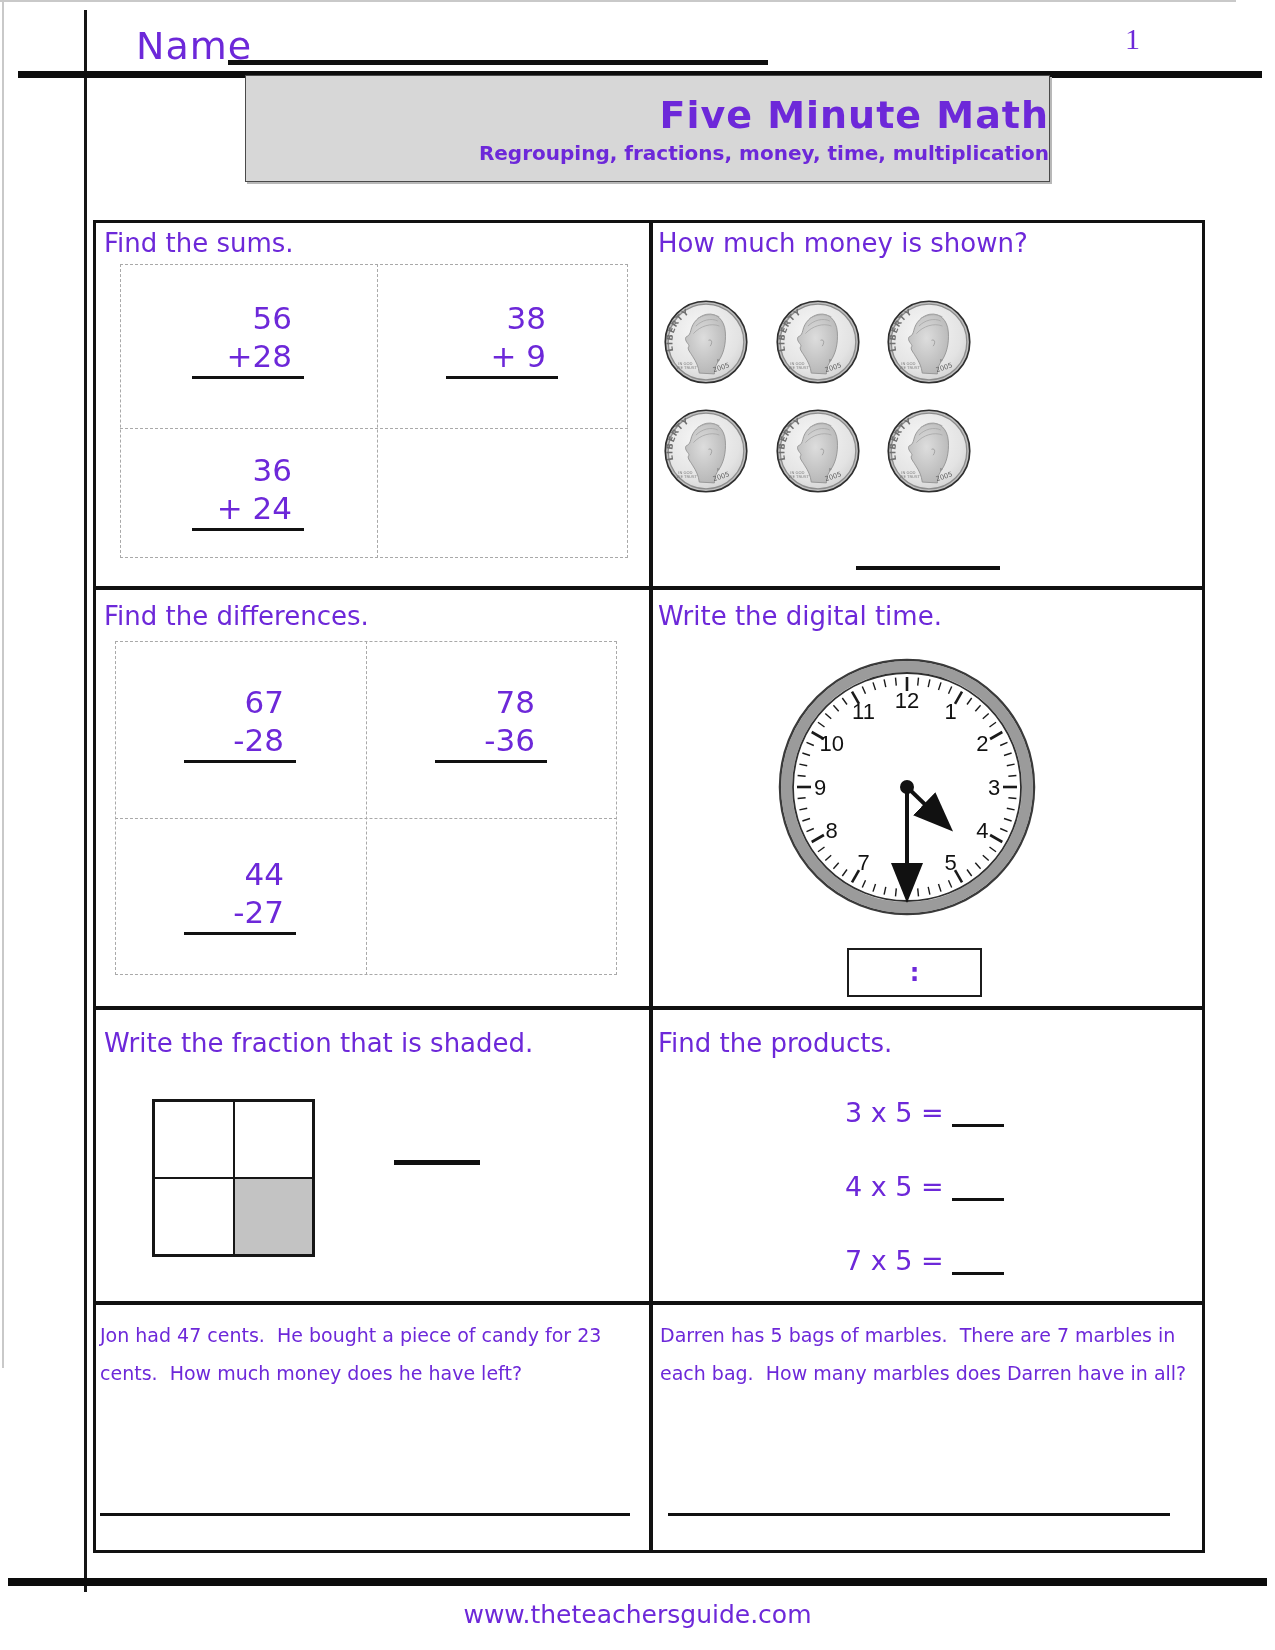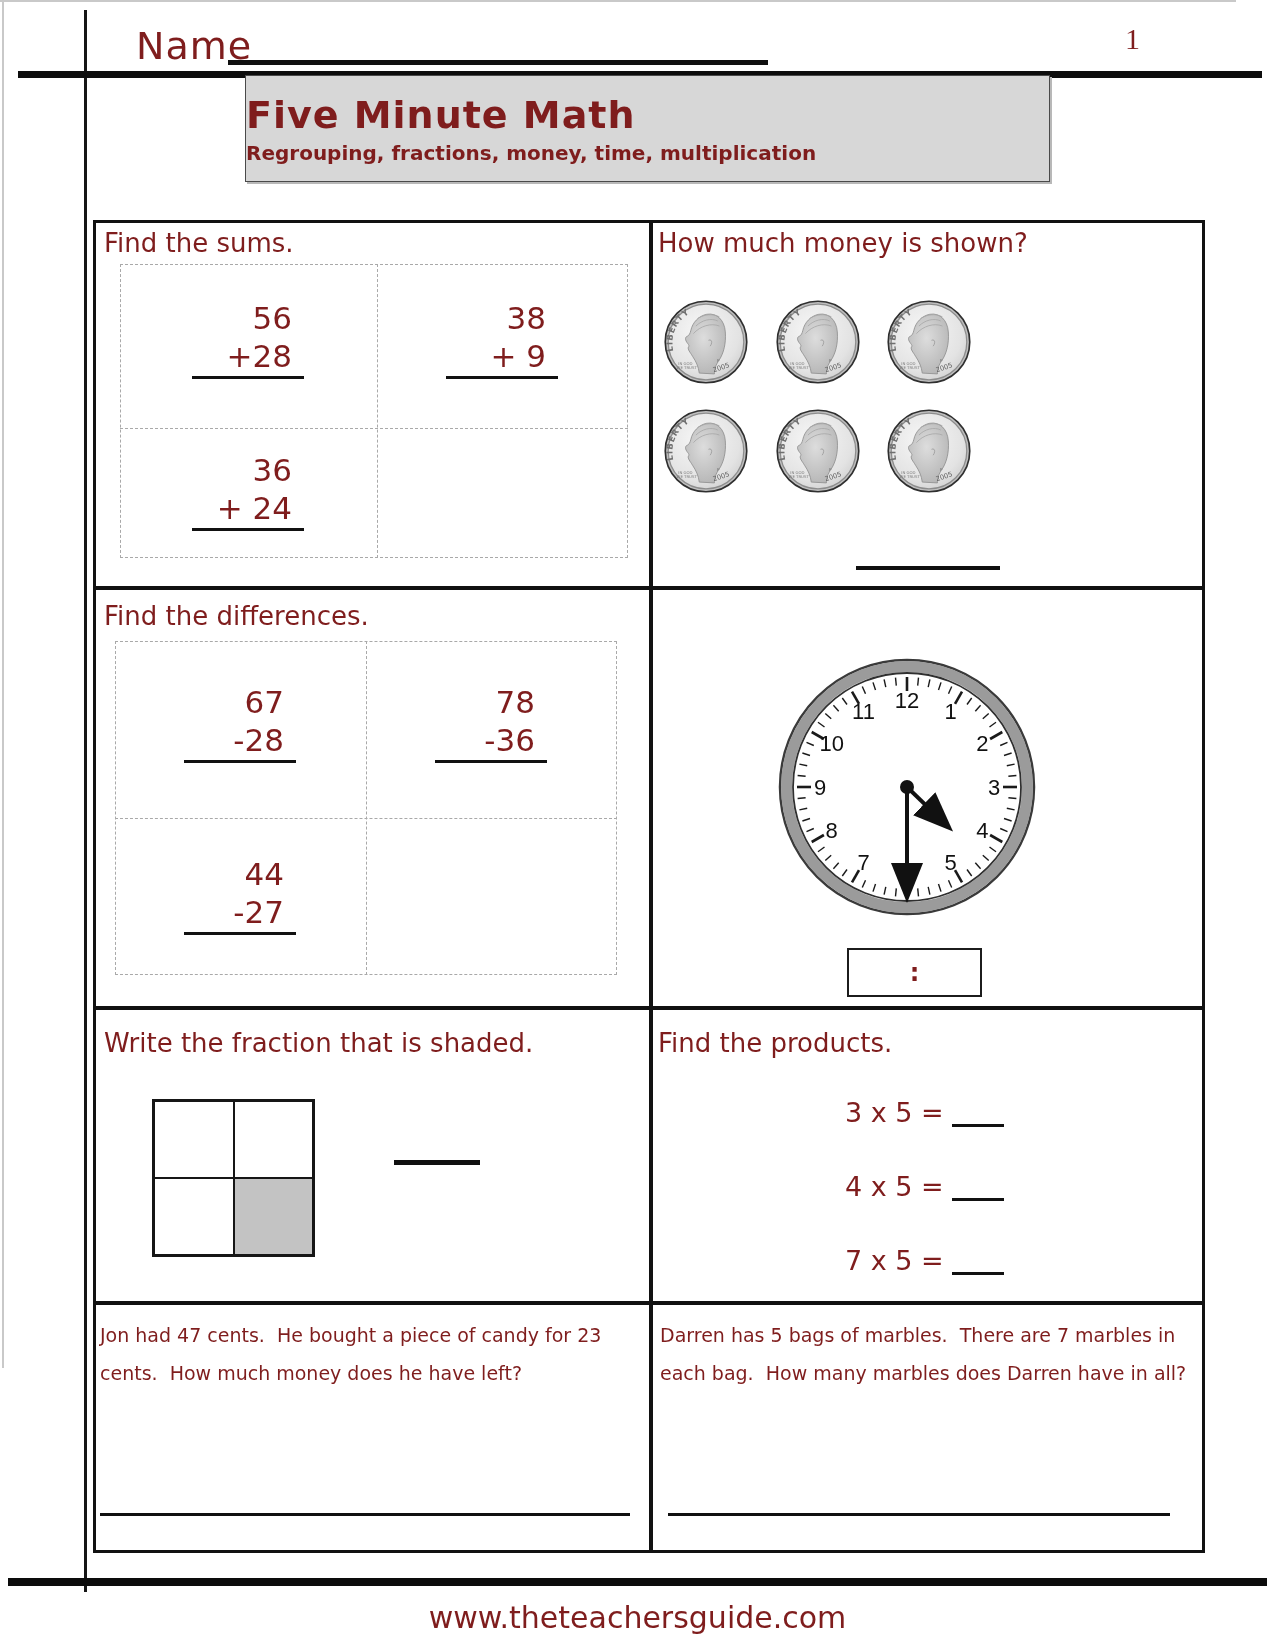--- a/index.html
+++ b/index.html
@@ -1,30 +1,30 @@
 <!DOCTYPE html>
 <html><head>
 <meta charset="utf-8">
 <style>
   html,body{margin:0;padding:0;background:#fff;}
   #page{position:relative;width:1275px;height:1650px;background:#ffffff;overflow:hidden;
-        font-family:"DejaVu Sans",sans-serif;color:#7f1d1d;}
+        font-family:"DejaVu Sans",sans-serif;color:#6d28d9;}
   .abs{position:absolute;}
   
   .faint-top{left:0;top:0;width:1236px;height:2px;background:#c9c9c9;}
   .faint-left{left:2px;top:0;width:2px;height:1368px;background:#c9c9c9;}
   .margin-line{left:84px;top:10px;width:3px;height:1582px;background:#161616;}
   
   .name-label{left:136px;top:24px;font-size:38px;letter-spacing:1px;}
   .name-line{left:228px;top:60px;width:540px;height:5px;background:#101010;}
   .page-num{left:1125px;top:22px;font-size:30px;font-family:"Liberation Serif",serif;}
   .top-rule{left:18px;top:71px;width:1244px;height:7px;background:#0d0d0d;}
   .title-box{left:245px;top:75px;width:803px;height:105px;background:#d7d7d7;
              border:1px solid #4a4a4a;box-shadow:2px 2px 0 #b8b8b8;
-             display:flex;flex-direction:column;align-items:flex-start;justify-content:center;}
+             display:flex;flex-direction:column;align-items:flex-end;justify-content:center;}
   .title-box h1{margin:0;font-size:38px;font-weight:600;letter-spacing:1px;}
   .title-box p{margin:4px 0 0 0;font-size:20px;font-weight:600;}
   
   .sheet{left:93px;top:220px;width:1112px;height:1333px;border:3px solid #111;box-sizing:border-box;}
   .col-div{left:649px;top:220px;width:4px;height:1333px;background:#111;}
   .row-div{left:93px;width:1112px;height:4px;background:#111;}
   .rd1{top:586px;} .rd2{top:1006px;} .rd3{top:1301px;}
   .sec-title{font-size:26px;}
   
   .dash-box{border:1px dashed #a9a9a9;box-sizing:border-box;}
@@ -49,21 +49,21 @@
   .frac-cell{border:1px solid #161616;}
   .frac-cell.shaded{background:#c3c3c3;}
   
   .prod-row{display:flex;align-items:center;font-size:27px;}
   .prod-row .pblank{display:inline-block;width:52px;height:22px;border-bottom:3px solid #111;
                     margin-left:8px;transform:translateY(2px);}
   
   .word-text{font-size:19px;line-height:38px;white-space:pre-wrap;}
   
   .footer-rule{left:8px;top:1578px;width:1259px;height:8px;background:#0c0c0c;}
-  .footer-text{left:0;top:1600px;width:1275px;text-align:center;font-size:30px;}
+  .footer-text{left:0;top:1600px;width:1275px;text-align:center;font-size:25px;}
 </style>
 </head>
 <body>
 
 <svg width="0" height="0" style="position:absolute" aria-hidden="true">
   <defs>
     <radialGradient id="face-grad" cx="42%" cy="36%" r="75%">
       <stop offset="0%" stop-color="#f7f7f7"></stop>
       <stop offset="70%" stop-color="#e3e3e3"></stop>
       <stop offset="100%" stop-color="#cccccc"></stop>
@@ -166,20 +166,21 @@
     <div class="num">78</div>
     <div class="num">-36</div>
     <div class="rule"></div>
   </div>
   <div class="abs prob" style="left:184px;top:855px">
     <div class="num">44</div>
     <div class="num">-27</div>
     <div class="rule"></div>
   </div>
 
+  <div class="abs sec-title" style="left:658px;top:601px">Write the digital time.</div>
   <div class="abs clock-wrap"><svg viewBox="0 0 270 270" width="270" height="270">
         <defs>
           <marker id="ah" markerWidth="10" markerHeight="8" refX="7" refY="4" orient="auto">
             <path d="M0,0 L10,4 L0,8 Z" fill="#111"></path>
           </marker>
         </defs>
         <circle cx="135" cy="135" r="127" fill="#ffffff" stroke="#3a3a3a" stroke-width="2.5"></circle>
         <circle cx="135" cy="135" r="120.5" fill="none" stroke="#9b9b9b" stroke-width="11"></circle>
         <circle cx="135" cy="135" r="114" fill="none" stroke="#2f2f2f" stroke-width="1.8"></circle>
         <line x1="135.0" y1="39.0" x2="135.0" y2="25.0" stroke="#1a1a1a" stroke-width="2.6"></line>

